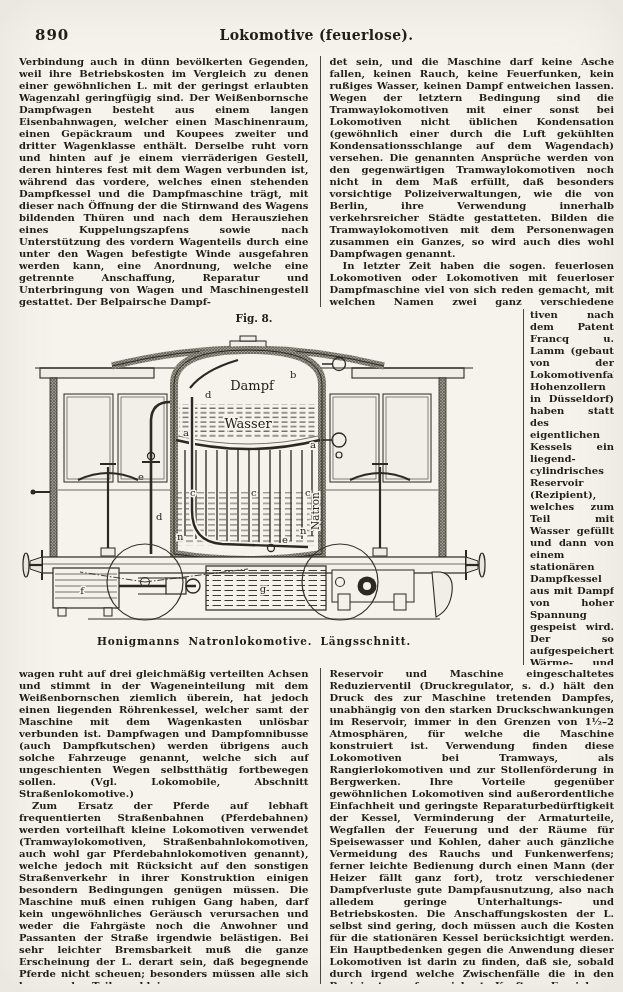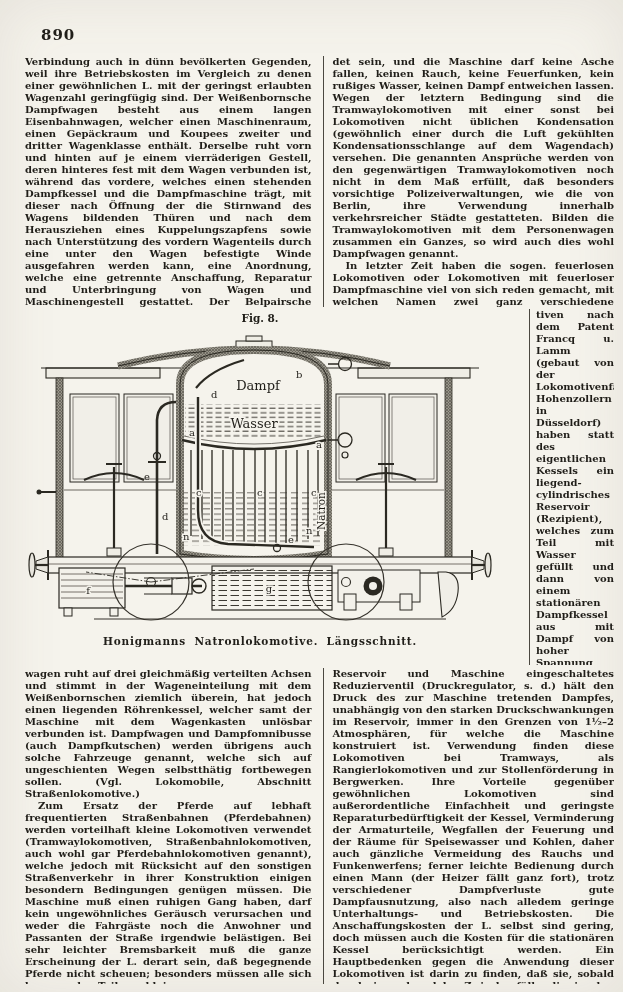--- a/index.html
+++ b/index.html
@@ -1,18 +1,18 @@
 <!DOCTYPE html>
 <html><head>
 <meta charset="utf-8">
 <style>
   html,body{margin:0;padding:0;background:#e9e7df;}
   .page{
     width:623px;height:992px;background:#f5f3ec;box-sizing:border-box;
-    padding:24px 9px 0 25px;position:relative;overflow:hidden;
+    padding:24px 9px 0 19px;position:relative;overflow:hidden;
     font-family:"DejaVu Serif",serif;color:#201e19;
     box-shadow:inset 0 0 60px rgba(120,110,90,.12);
   }
   .hdr{position:relative;height:26px;margin-bottom:6px;}
   .pgnum{position:absolute;left:16px;top:2px;font-size:15px;font-weight:700;letter-spacing:1px;}
   .ptitle{text-align:center;font-size:14px;font-weight:700;padding-top:3px;letter-spacing:.3px;}
   .cols{display:flex;}
   .col{width:295px;}
   .col.r{border-left:1px solid #4a4740;padding-left:8px;margin-left:12px;width:290px;}
   .bt{font-size:10px;line-height:1.2;font-weight:700;text-align:justify;hyphens:none;}
@@ -28,20 +28,21 @@
   svg{display:block;margin:0 auto;}
   svg text{font-family:"DejaVu Serif",serif;fill:#201e19;}
 </style>
 </head>
 <body>
 
 <div class="page">
 
   <div class="hdr">
     <span class="pgnum">890</span>
+    <div class="ptitle">Lokomotive (feuerlose).</div>
   </div>
 
   <div class="cols sec-top">
     <div class="col bt">
       <p>Verbindung auch in dünn bevölkerten Gegenden, weil ihre Betriebskosten im Vergleich zu denen einer gewöhnlichen L. mit der geringst erlaubten Wagenzahl geringfügig sind. Der Weißenbornsche Dampfwagen besteht aus einem langen Eisenbahnwagen, welcher einen Maschinenraum, einen Gepäckraum und Koupees zweiter und dritter Wagenklasse enthält. Derselbe ruht vorn und hinten auf je einem vierräderigen Gestell, deren hinteres fest mit dem Wagen verbunden ist, während das vordere, welches einen stehenden Dampfkessel und die Dampfmaschine trägt, mit dieser nach Öffnung der die Stirnwand des Wagens bildenden Thüren und nach dem Herausziehen eines Kuppelungszapfens sowie nach Unterstützung des vordern Wagenteils durch eine unter den Wagen befestigte Winde ausgefahren werden kann, eine Anordnung, welche eine getrennte Anschaffung, Reparatur und Unterbringung von Wagen und Maschinengestell gestattet. Der Belpairsche Dampf-</p>
     </div>
     <div class="col r bt">
       <p>det sein, und die Maschine darf keine Asche fallen, keinen Rauch, keine Feuerfunken, kein rußiges Wasser, keinen Dampf entweichen lassen. Wegen der letztern Bedingung sind die Tramwaylokomotiven mit einer sonst bei Lokomotiven nicht üblichen Kondensation (gewöhnlich einer durch die Luft gekühlten Kondensationsschlange auf dem Wagendach) versehen. Die genannten Ansprüche werden von den gegenwärtigen Tramwaylokomotiven noch nicht in dem Maß erfüllt, daß besonders vorsichtige Polizeiverwaltungen, wie die von Berlin, ihre Verwendung innerhalb verkehrsreicher Städte gestatteten. Bilden die Tramwaylokomotiven mit dem Personenwagen zusammen ein Ganzes, so wird auch dies wohl Dampfwagen genannt.</p>
       <p class="ind">In letzter Zeit haben die sogen. feuerlosen Lokomotiven oder Lokomotiven mit feuerloser Dampfmaschine viel von sich reden gemacht, mit welchen Namen zwei ganz verschiedene Lokomotivsysteme belegt werden. Die feuerlosen Lokomo-</p>
     </div>

